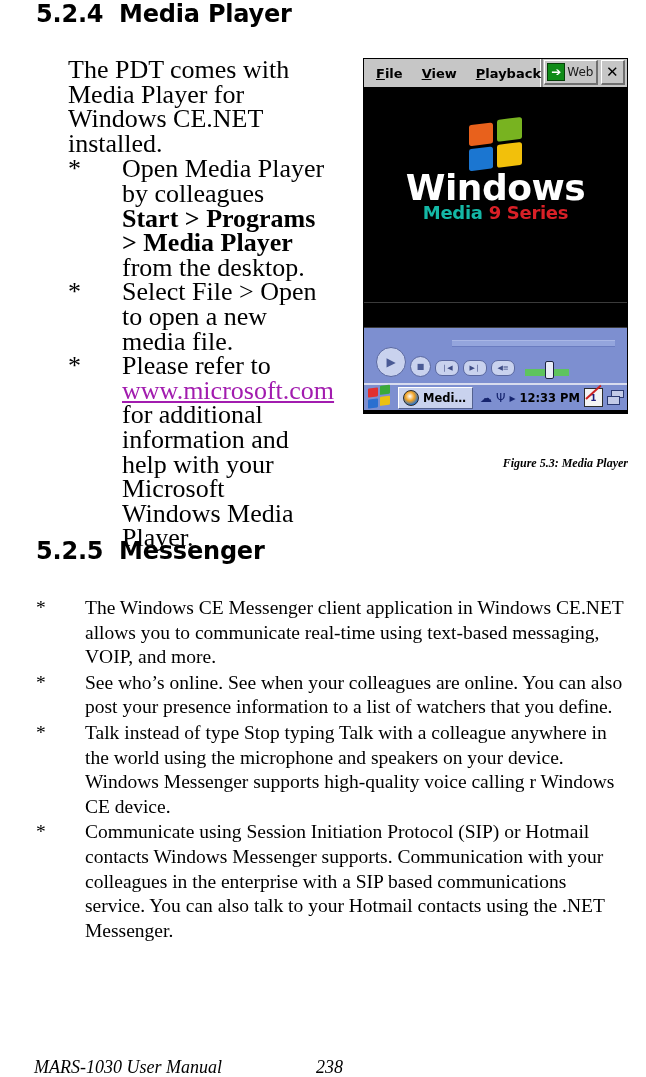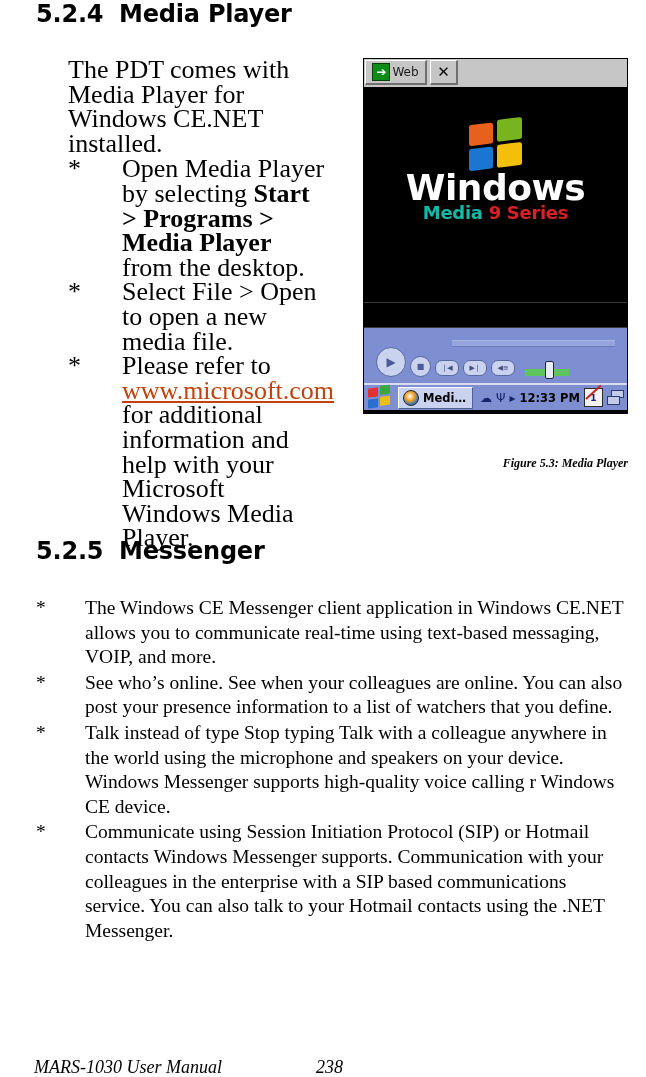--- a/index.html
+++ b/index.html
@@ -49,21 +49,21 @@
   }
   ul.star-list > li .star {
     position: absolute;
     left: 0;
     top: 0;
     width: 20px;
     text-align: left;
   }
   b.bold { font-weight: bold; }
   a.weblink {
-    color: #c2410c;
+    color: #a21caf;
     text-decoration: underline;
   }
 
   
   #figure-wrap {
     position: absolute;
     left: 363px;
     top: 58px;
     width: 265px;
   }
@@ -400,40 +400,45 @@
 </div>
 
 <div id="media-text-col">
 
   <p class="intro">The PDT comes with Media Player for Windows CE.NET installed.</p>
 
   <ul class="star-list">
 
     <li>
       <span class="star">*</span>
-      <span><span>Open Media Player by selecting </span><b class="bold">Start &gt; Programs &gt; Media Player</b><span> from the desktop.</span></span>
+      <span><span>Open Media Player by colleagues </span><b class="bold">Start &gt; Programs &gt; Media Player</b><span> from the desktop.</span></span>
     </li>
 
     <li>
       <span class="star">*</span>
       <span>Select File &gt; Open to open a new media file.</span>
     </li>
 
     <li>
       <span class="star">*</span>
       <span><span>Please refer to </span><a class="weblink" href="#">www.microsoft.com</a><span> for additional information and help with your Microsoft Windows Media Player.</span></span>
     </li>
 
   </ul>
 </div>
 
 <div id="figure-wrap">
   <div id="device-shot">
 
     <div class="mp-menubar">
+      <div class="mp-menus">
+        <span class="mp-menu"><u>F</u>ile</span>
+        <span class="mp-menu"><u>V</u>iew</span>
+        <span class="mp-menu"><u>P</u>layback</span>
+      </div>
       <div class="mp-webbtn">
         <span class="web-ico">➔</span>
         <span class="web-label">Web</span>
       </div>
       <div class="mp-closebtn">
         <span>✕</span>
       </div>
     </div>
 
     <div class="mp-video">

